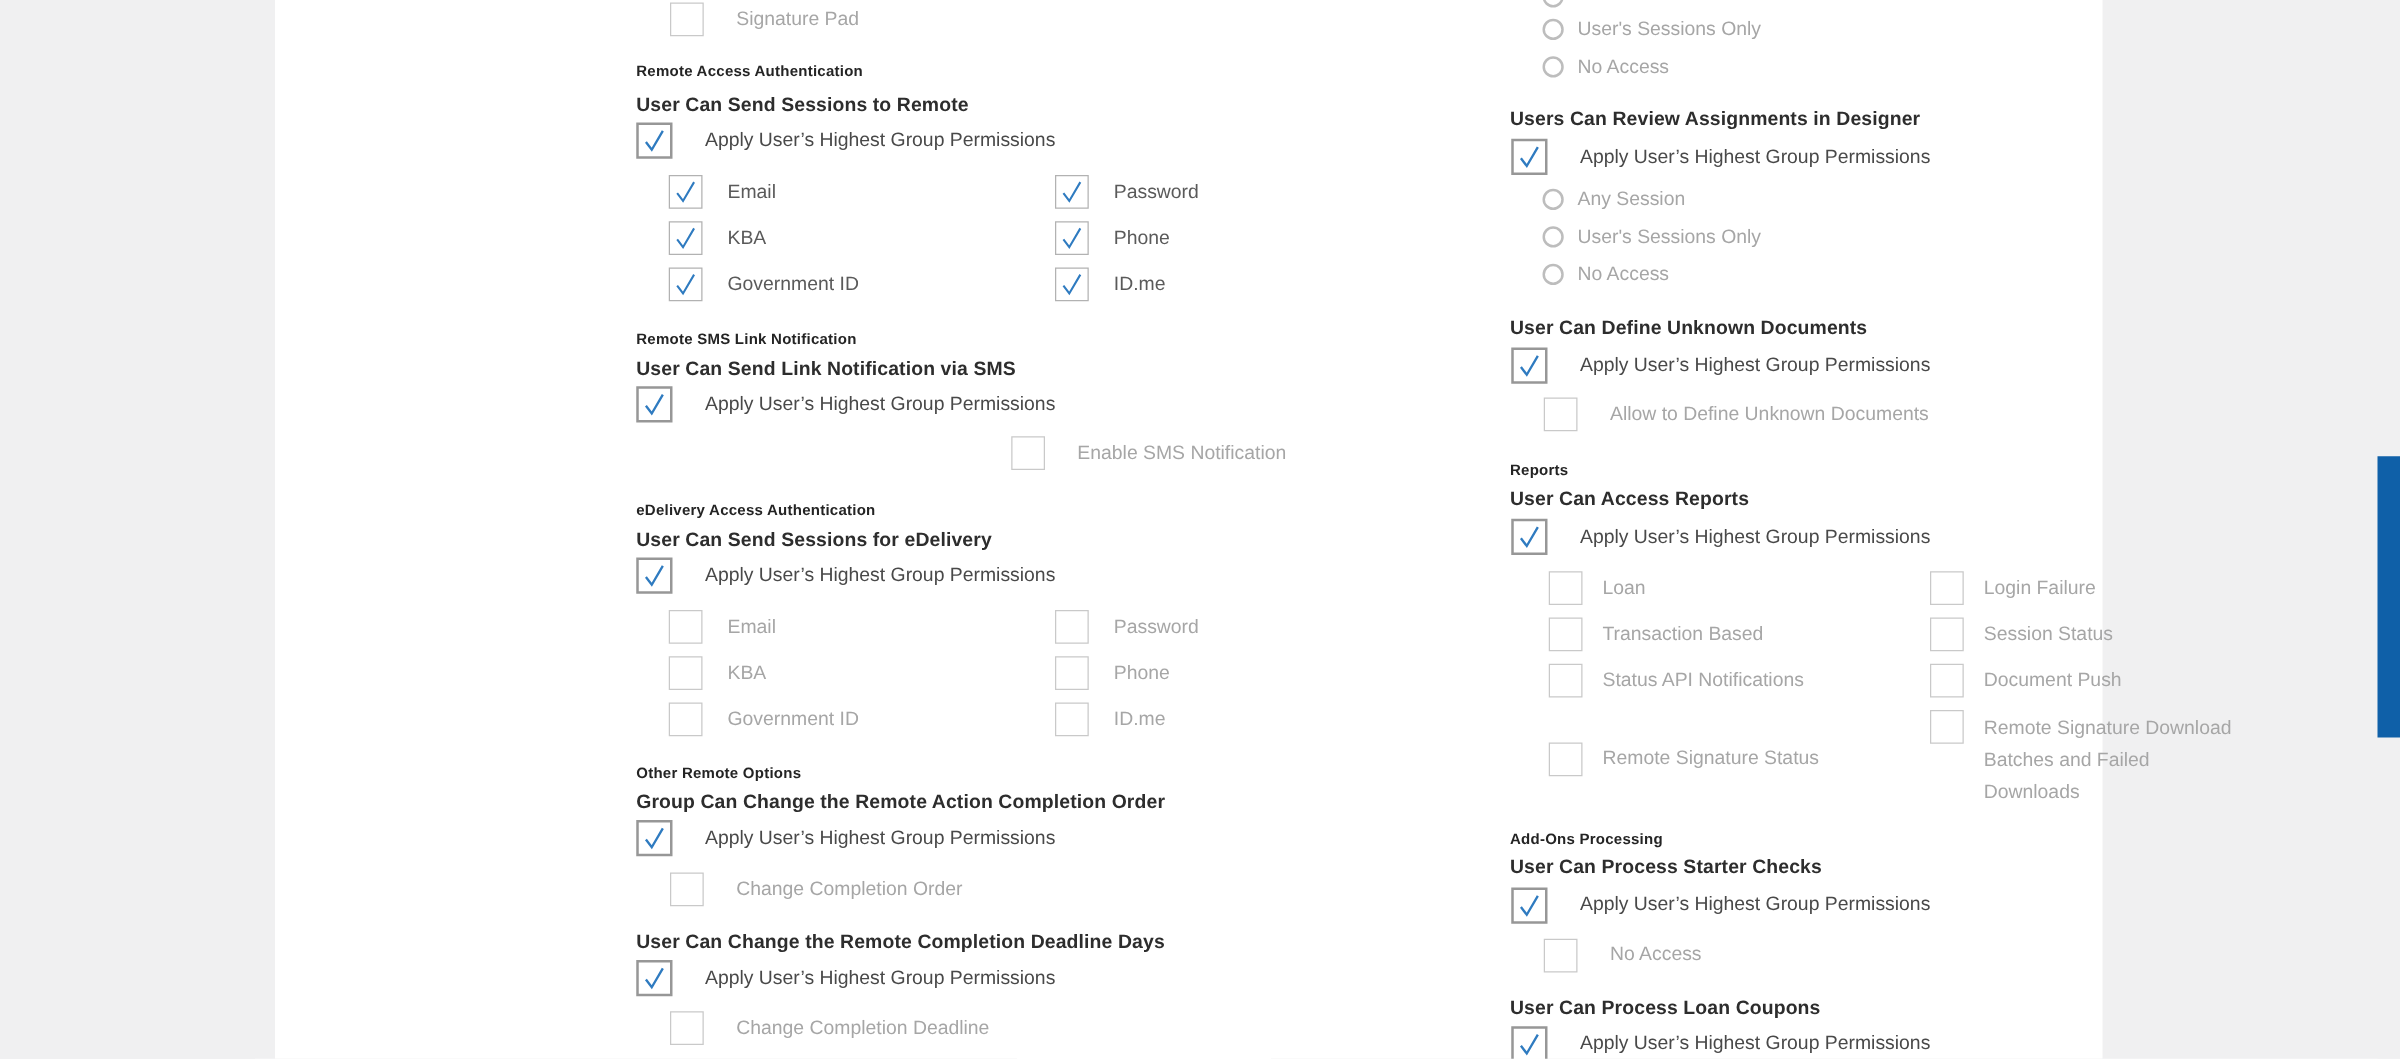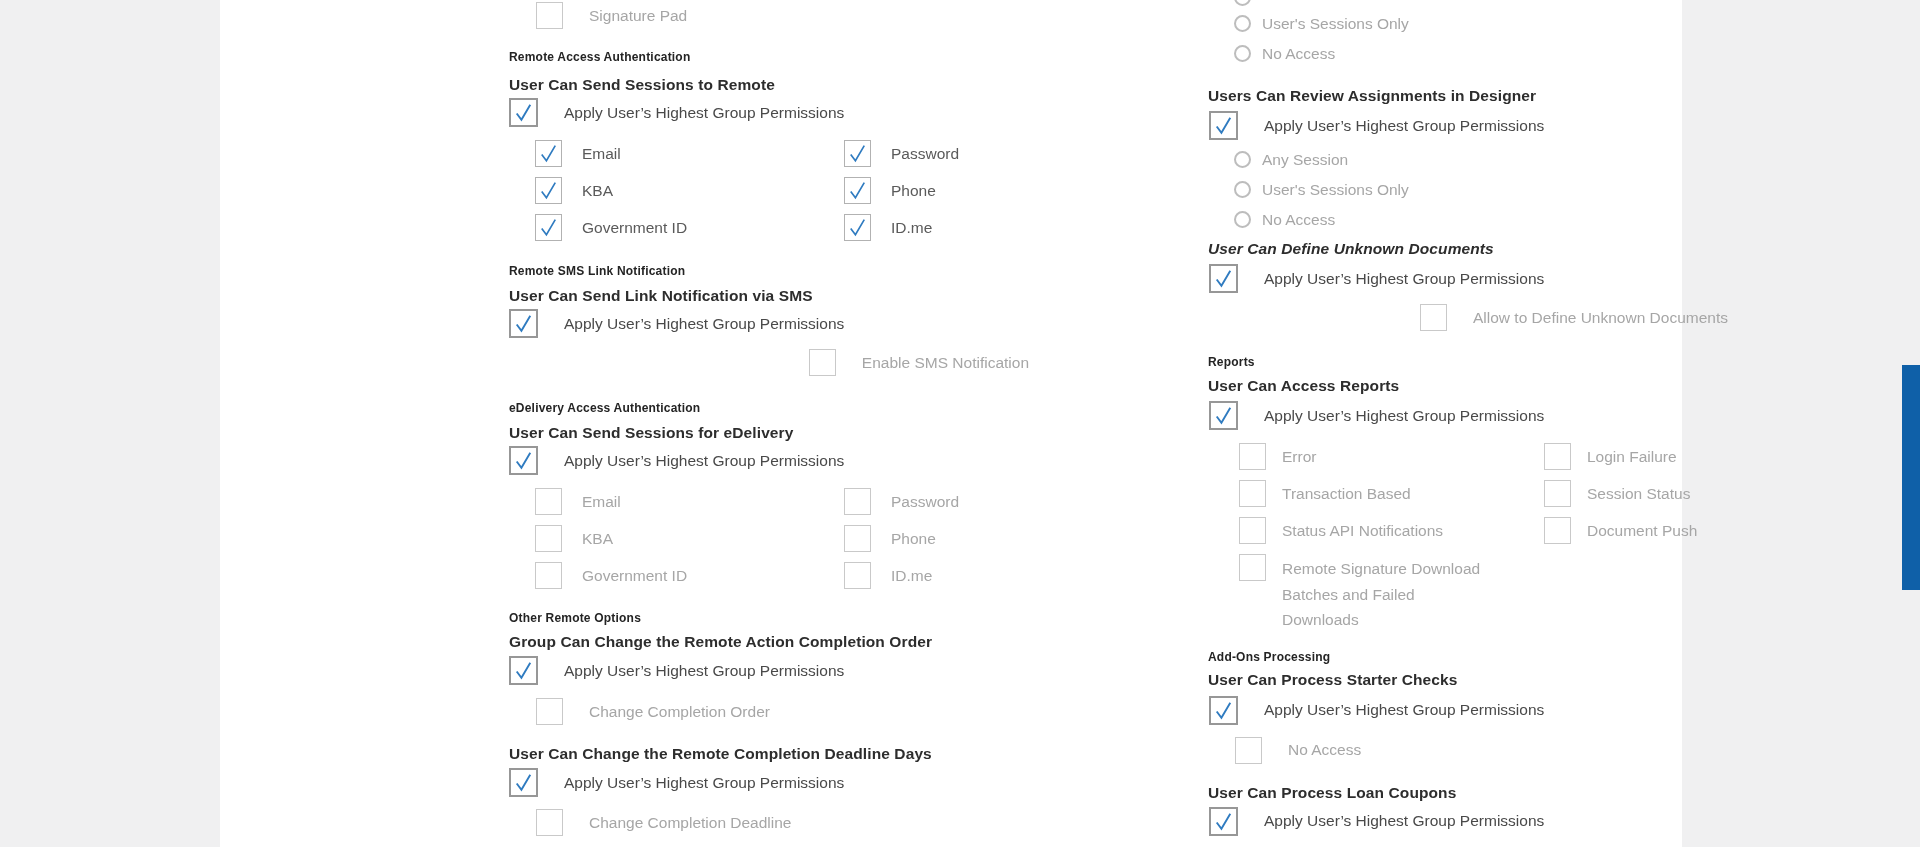--- a/index.html
+++ b/index.html
@@ -242,72 +242,76 @@
     </div>
     <div class="rrow" style="margin-top:9px;">
       <span class="radio"></span>
       <span class="lbl dim">User's Sessions Only</span>
     </div>
     <div class="rrow" style="margin-top:9px;">
       <span class="radio"></span>
       <span class="lbl dim">No Access</span>
     </div>
 
-    <div class="h3" style="margin-top:11px;font-style:italic;">User Can Define Unknown Documents</div>
+    <div class="h3" style="margin-top:25px;">User Can Define Unknown Documents</div>
 
     <div class="row applyrow" style="margin-top:7px;margin-left:1px;">
       <span class="cb apply on">
           <svg viewBox="0 0 24 24">
             <polyline points="5.5,13 10,19 18.5,4.5" fill="none" stroke="#2f7bc0" stroke-width="1.8"></polyline>
           </svg>
         </span>
       <span class="lbl apl">Apply User’s Highest Group Permissions</span>
     </div>
 
-    <div class="row optrow" style="margin-top:11px;justify-content:flex-end;">
+    <div class="row optrow" style="margin-top:11px;">
       <span class="cb"></span>
       <span class="lbl dim">Allow to Define Unknown Documents</span>
     </div>
 
     <div class="h2" style="margin-top:20px;">Reports</div>
     <div class="h3" style="margin-top:5px;">User Can Access Reports</div>
 
     <div class="row applyrow" style="margin-top:7px;margin-left:1px;">
       <span class="cb apply on">
           <svg viewBox="0 0 24 24">
             <polyline points="5.5,13 10,19 18.5,4.5" fill="none" stroke="#2f7bc0" stroke-width="1.8"></polyline>
           </svg>
         </span>
       <span class="lbl apl">Apply User’s Highest Group Permissions</span>
     </div>
 
     <div class="gridrep" style="margin-top:13px;">
       <div class="row">
         <span class="cb"></span>
-        <span class="lbl dim">Error</span>
+        <span class="lbl dim">Loan</span>
       </div>
       <div class="row">
         <span class="cb"></span>
         <span class="lbl dim">Login Failure</span>
       </div>
       <div class="row">
         <span class="cb"></span>
         <span class="lbl dim">Transaction Based</span>
       </div>
       <div class="row">
         <span class="cb"></span>
         <span class="lbl dim">Session Status</span>
       </div>
       <div class="row">
         <span class="cb"></span>
         <span class="lbl dim">Status API Notifications</span>
       </div>
       <div class="row">
         <span class="cb"></span>
         <span class="lbl dim">Document Push</span>
+      </div>
+      <div class="row">
+        <span class="cb"></span>
+        <span class="lbl dim">Remote Signature Status</span>
       </div>
       <div class="row top">
         <span class="cb"></span>
         <span class="lbl dim wraplbl">Remote Signature Download Batches and Failed Downloads</span>
       </div>
     </div>
 
     <div class="h2" style="margin-top:13px;">Add-Ons Processing</div>
     <div class="h3" style="margin-top:4px;">User Can Process Starter Checks</div>
 

